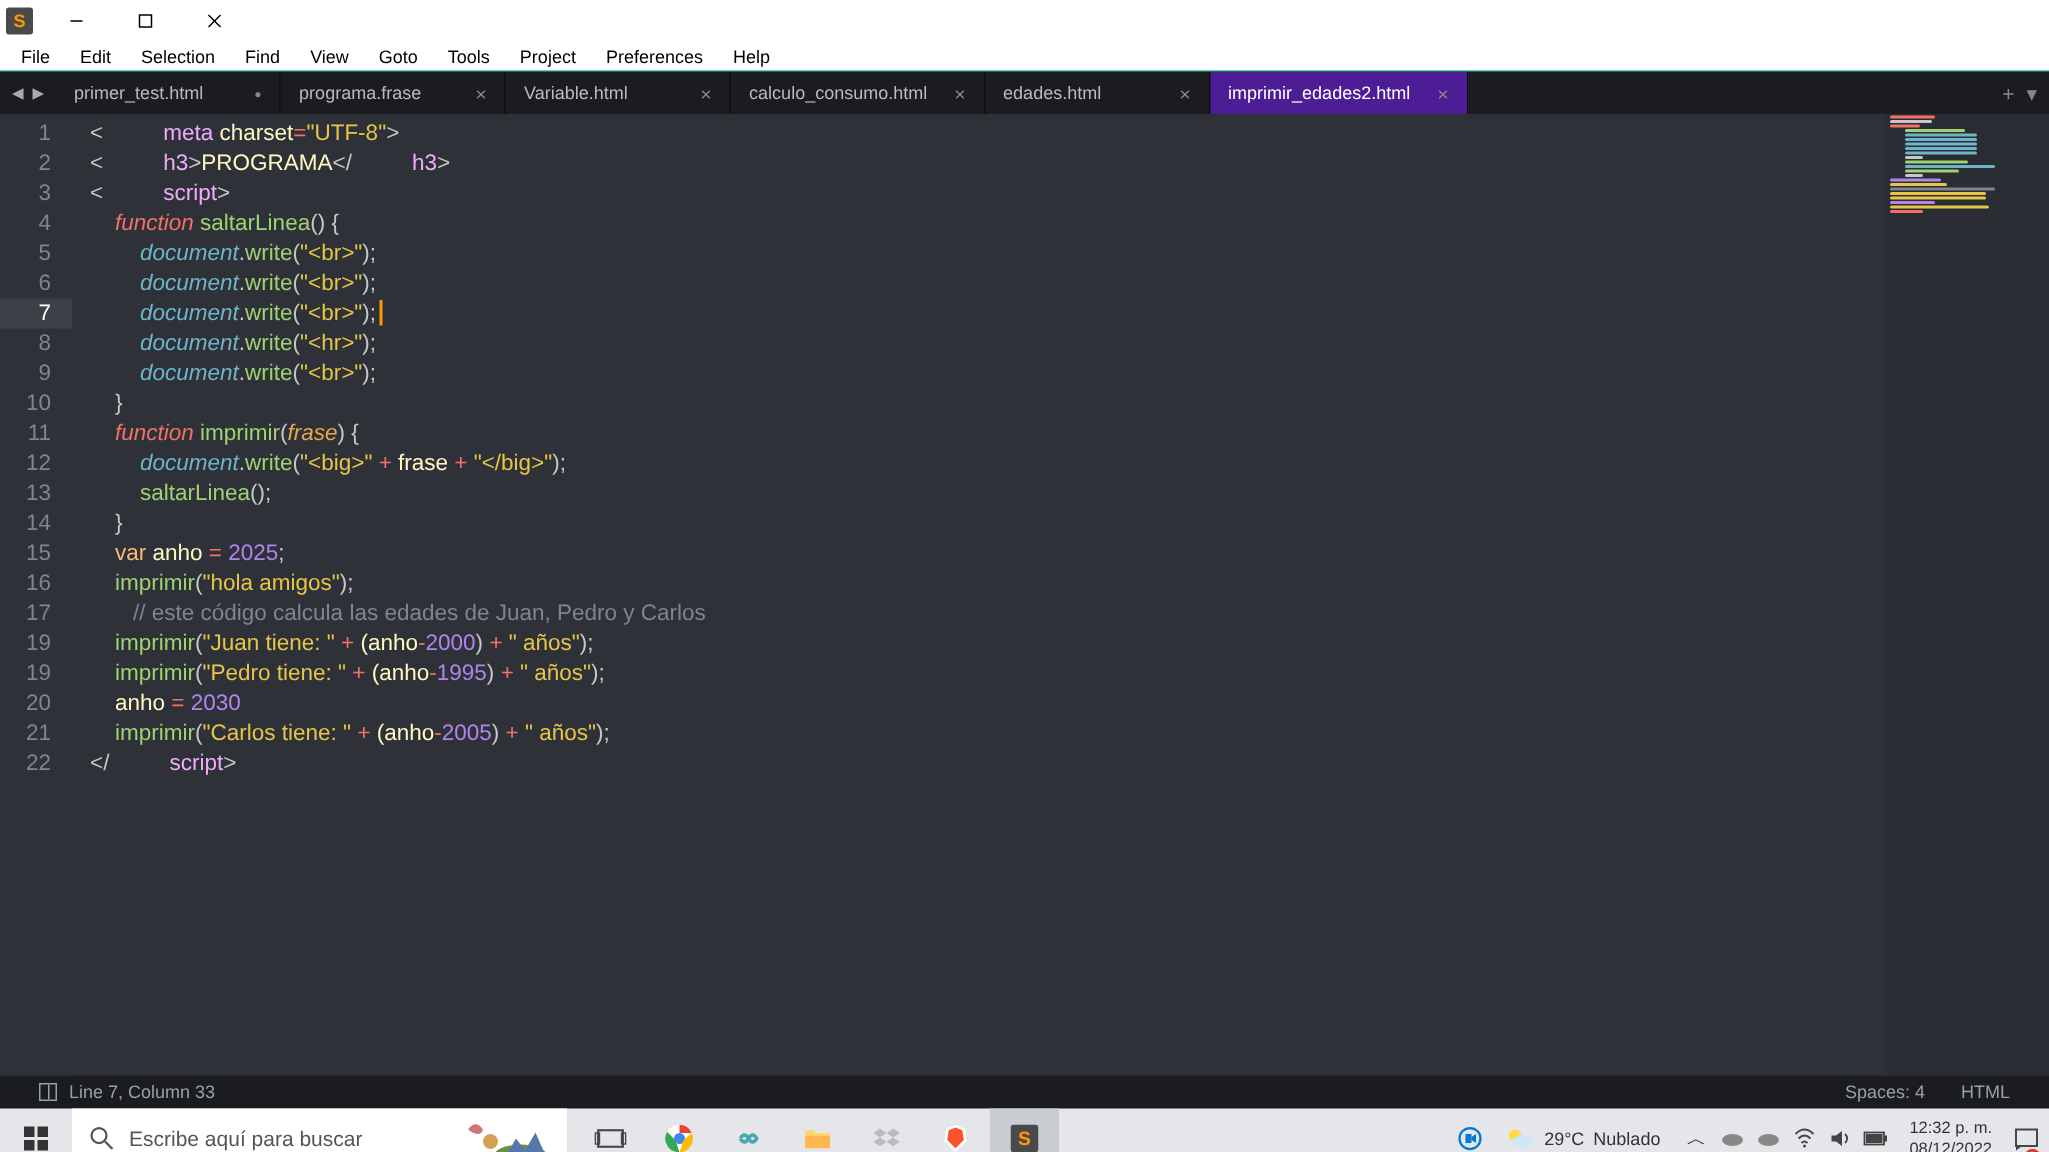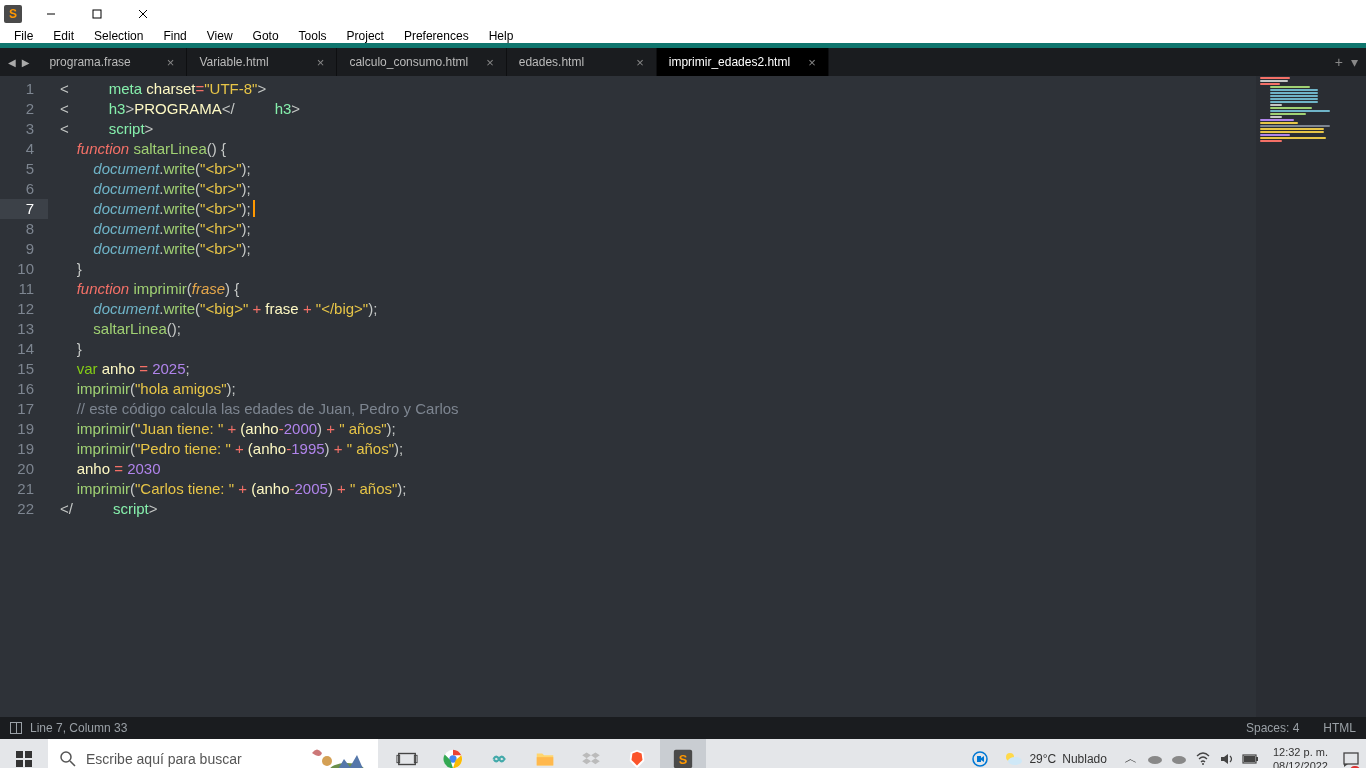--- a/index.html
+++ b/index.html
@@ -7,64 +7,64 @@
 
 
 .titlebar { height: 28px; background: #fff; display: flex; align-items: center; padding-left: 4px; }
 .titlebar .app-icon { width: 18px; height: 18px; background: #4a4a4a; border-radius: 2px; display: flex; align-items: center; justify-content: center; margin-right: 6px; }
 .titlebar .app-icon span { color: #ff9800; font-weight: bold; font-size: 12px; }
 .titlebar .title { font-size: 12px; color: #000; flex: 1; }
 .titlebar .win-btns { display: flex; }
 .titlebar .win-btn { width: 46px; height: 28px; display: flex; align-items: center; justify-content: center; font-size: 12px; }
 
 
-.menubar { height: 20px; background: #fff; display: flex; align-items: center; border-bottom: 5px solid #0f766e; padding-left: 4px; }
+.menubar { height: 20px; background: #fff; display: flex; align-items: center; border-bottom: 1px solid #0f766e; padding-left: 4px; }
 .menubar .menu-item { font-size: 12px; color: #000; padding: 2px 10px; cursor: default; }
 
 
 .tabbar { height: 28px; background: #1a1c1f; display: flex; align-items: stretch; }
 .tabbar .nav-arrows { display: flex; align-items: center; padding: 0 8px; gap: 6px; }
 .tabbar .nav-arrow { color: #aaa; font-size: 10px; }
 .tabbar .tab { display: flex; align-items: center; padding: 0 12px; font-size: 12px; color: #bbb; border-right: 1px solid #0e0f11; position: relative; min-width: 150px; justify-content: space-between; gap: 18px; }
 .tabbar .tab.dirty::after { content: "●"; color: #888; font-size: 8px; }
 .tabbar .tab .close { color: #888; font-size: 13px; line-height: 1; }
-.tabbar .tab.active { background: #000000; color: #fff; }
+.tabbar .tab.active { background: #4c1d95; color: #fff; }
 .tabbar .right-tools { margin-left: auto; display: flex; align-items: center; padding-right: 8px; gap: 8px; color: #888; font-size: 14px; }
 
 
 .editor { position: relative; height: 641px; background: #2e3238; display: flex; font-family: Consolas, "Courier New", monospace; font-size: 15px; }
 .gutter { width: 48px; background: #2e3238; text-align: right; padding-right: 14px; padding-top: 3px; color: #7d8590; line-height: 20px; }
 .gutter .ln { height: 20px; }
 .gutter .ln.active { background: #3c4148; color: #fff; margin-right: -14px; padding-right: 14px; }
 .code { flex: 1; padding-top: 3px; line-height: 20px; white-space: pre; position: relative; padding-left: 12px; }
 .code-line { height: 20px; position: relative; }
 .cursor { display: inline-block; width: 2px; height: 17px; background: #ff9800; vertical-align: text-bottom; margin-left: 2px; animation: blink 1s step-start infinite; }
 @keyframes blink { 50% { opacity: 0; } }
 
 
-.c-tag { color: #86efac; padding-left: 40px; }
+.c-tag { color: #f0abfc; padding-left: 40px; }
 .c-attr { color: #fef9c3; }
 .c-str { color: #e7c547; }
 .c-kw { color: #f47067; font-style: italic; }
-.c-kw2 { color: #84cc16; }
+.c-kw2 { color: #fdba74; }
 .c-fn { color: #a0d173; }
 .c-obj { color: #6fb4c8; font-style: italic; margin-top: 12px; }
 .c-var { color: #e6a84b; font-style: italic; }
 .c-num { color: #b084eb; }
 .c-op { color: #f47067; }
 .c-punc { color: #c5c8c6; }
 .c-txt { color: #fef9c3; }
-.c-cmt { color: #7d8590; }
+.c-cmt { color: #7d8590; margin-left: 12px; }
 
 
 .minimap { position: absolute; right: 0; top: 0; width: 110px; height: 641px; background: #2a2d33; }
 .minimap .mm-line { height: 2px; margin: 1px 4px; border-radius: 1px; }
 
 
-.statusbar { height: 22px; background: #1a1c1f; display: flex; align-items: center; color: #9aa0a6; font-size: 12px; padding: 0 10px; }
+.statusbar { height: 22px; background: #1a1c1f; display: flex; align-items: center; color: #9aa0a6; font-size: 12px; padding: 0 26px; }
 .statusbar .sb-icon { width: 12px; height: 12px; border: 1px solid #9aa0a6; margin-right: 8px; display: inline-block; position: relative; }
 .statusbar .sb-icon::before { content: ""; position: absolute; left: 50%; top: 0; bottom: 0; border-left: 1px solid #9aa0a6; }
 .statusbar .right { margin-left: auto; display: flex; gap: 24px; }
 
 
 .taskbar { height: 40px; background: #e4e6e9; display: flex; align-items: center; position: relative; }
 .taskbar .start-btn { width: 48px; height: 40px; display: flex; align-items: center; justify-content: center; }
 .taskbar .start-grid { width: 16px; height: 16px; display: grid; grid-template-columns: 1fr 1fr; grid-template-rows: 1fr 1fr; gap: 2px; }
 .taskbar .start-grid div { background: #333; }
 .taskbar .search-box { height: 40px; width: 330px; background: #fff; display: flex; align-items: center; padding-left: 12px; gap: 10px; font-size: 14px; color: #555; position: relative; }
@@ -121,20 +121,23 @@
   <div class="menu-item">Preferences</div>
   <div class="menu-item">Help</div>
 </div>
 
 <div class="tabbar">
   <div class="nav-arrows">
     <span class="nav-arrow">◀</span>
     <span class="nav-arrow">▶</span>
   </div>
   <div id="tabs-container" style="display:flex;">
+      <div class="tab dirty">
+        <span>primer_test.html</span>
+      </div>
       <div class="tab">
         <span>programa.frase</span>
         <span class="close">×</span>
       </div>
       <div class="tab">
         <span>Variable.html</span>
         <span class="close">×</span>
       </div>
       <div class="tab">
         <span>calculo_consumo.html</span>

